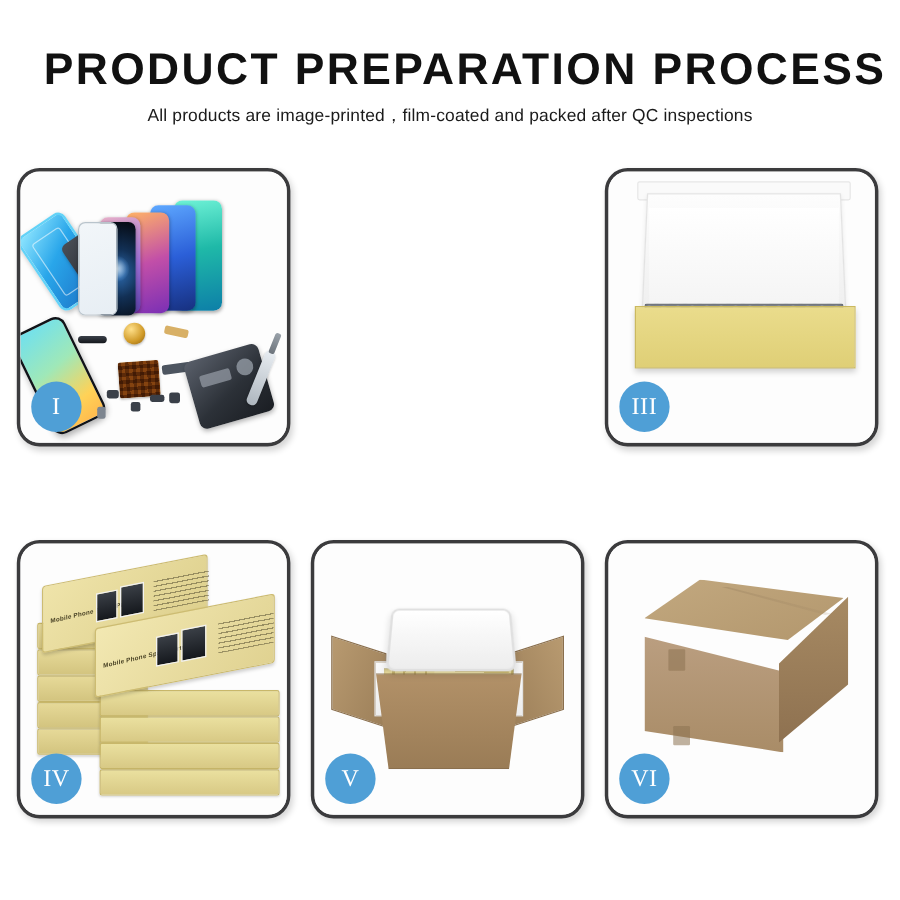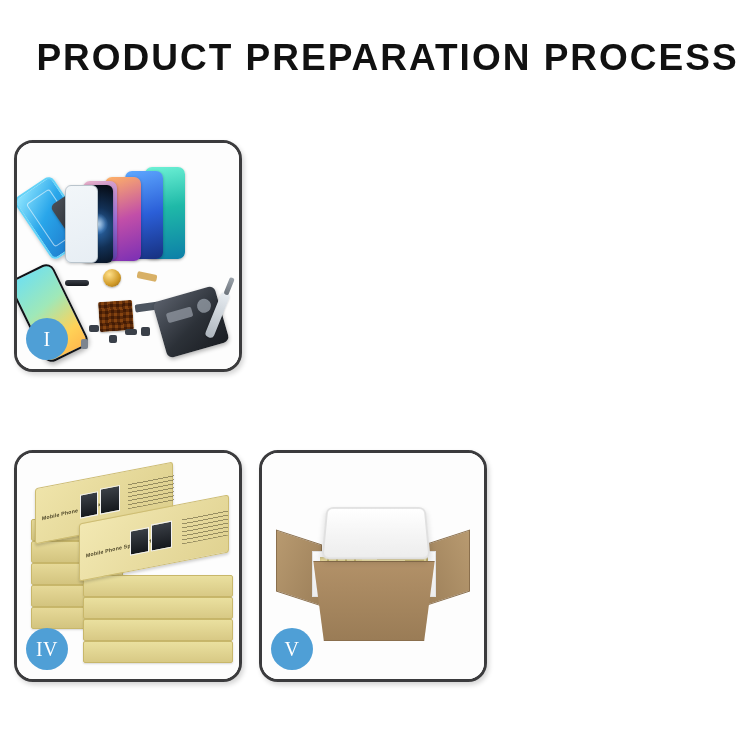--- a/index.html
+++ b/index.html
@@ -258,20 +258,21 @@
   }
   .bb-tape{position:absolute;background:rgba(140,115,82,.55);border-radius:1px;}
 </style>
 </head>
 <body>
 
 <div class="page">
 
   <div class="header">
     <div class="title">PRODUCT PREPARATION PROCESS</div>
+    <div class="subtitle">All products are image-printed，film-coated and packed after QC inspections</div>
   </div>
 
   <div class="grid">
 
     <div class="panel p0">
       <div class="scene">
         <div class="film"></div>
         <div class="filmdark"></div>
         <div class="ph fan1"></div>
         <div class="ph fan2"></div>
@@ -290,20 +291,30 @@
         <div class="dot" style="left:108px;top:186px;width:12px;height:6px;"></div>
         <div class="dot" style="left:64px;top:196px;width:7px;height:10px;background:#7d858f;"></div>
         <div class="dot" style="left:124px;top:184px;width:9px;height:9px;"></div>
         <div class="backpanel"></div>
         <div class="screwdriver"></div>
       </div>
       <div class="badge">I</div>
     </div>
 
 
+    <div class="panel p2">
+      <div class="scene">
+        <div class="lidtab"></div>
+        <div class="lid3"></div>
+        <div class="foam3"></div>
+        <div class="inner3"></div>
+        <div class="base3"></div>
+      </div>
+      <div class="badge">III</div>
+    </div>
 
     <div class="panel p3">
       <div class="scene">
         <div class="stack">
           <div class="sbox sb-left" style="top:44px;"></div>
           <div class="sbox sb-left" style="top:66px;"></div>
           <div class="sbox sb-left" style="top:88px;"></div>
           <div class="sbox sb-left" style="top:110px;"></div>
           <div class="sbox sb-left" style="top:132px;"></div>
 
@@ -338,15 +349,28 @@
           <div class="foambody"></div>
           <div class="ybars"></div>
           <div class="ybars2"></div>
           <div class="cbody"></div>
           <div class="foamlid"></div>
         </div>
       </div>
       <div class="badge">V</div>
     </div>
 
+    <div class="panel p5">
+      <div class="scene">
+        <div class="bigbox">
+          <div class="bb-top"></div>
+          <div class="bb-seam"></div>
+          <div class="bb-front"></div>
+          <div class="bb-side"></div>
+          <div class="bb-tape" style="left:26px;top:58px;width:14px;height:18px;"></div>
+          <div class="bb-tape" style="left:30px;top:122px;width:14px;height:16px;"></div>
+        </div>
+      </div>
+      <div class="badge">VI</div>
+    </div>
 
   </div>
 </div>
 
 </body></html>

